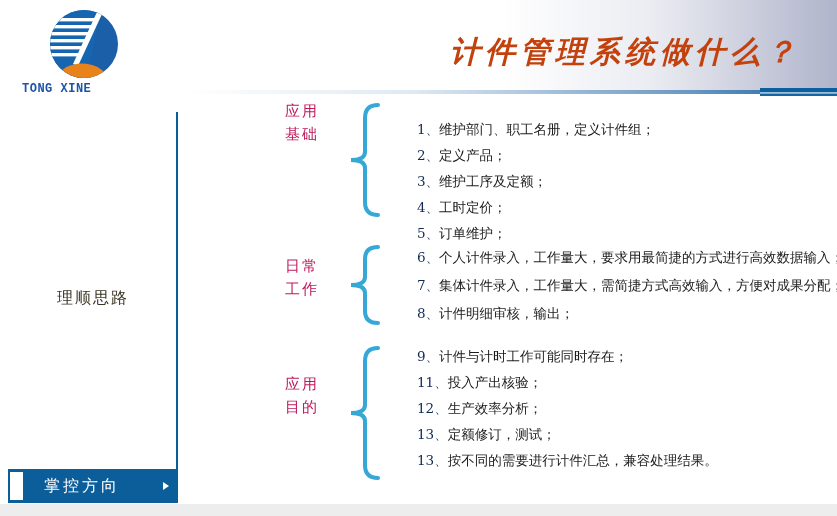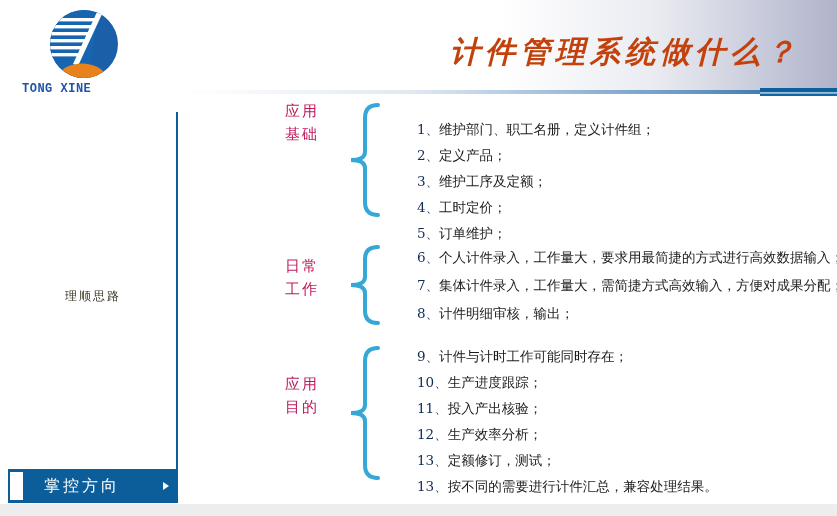--- a/index.html
+++ b/index.html
@@ -120,21 +120,21 @@
     border-bottom: 4px solid transparent;
     border-left: 6px solid #ffffff;
   }
   #nav-top { top: 112px; }
   #nav-bottom { top: 469px; }
   #nav-middle {
     position: absolute;
     left: 8px; top: 288px;
     width: 170px;
     text-align: center;
-    font-size: 12px;
+    font-size: 16px;
     letter-spacing: 2px;
     color: #3b3524;
     white-space: nowrap;
   }
 
   
   .group { position: absolute; left: 265px; }
   #group-0 { top: 100px; }
   #group-1 { top: 243px; }
   #group-2 { top: 343px; }
@@ -277,23 +277,20 @@
       <div>目的</div>
     </div>
     <svg class="brace" width="40" height="140" viewBox="0 0 40 140" xmlns="http://www.w3.org/2000/svg">
       <path d="M33 5 Q 20 5, 20 18 L20 62 Q 20 70, 6 70 Q 20 70, 20 78 L20 122 Q 20 135, 33 135" fill="none" stroke="#35a8d8" stroke-width="4" stroke-linecap="round"></path>
     </svg>
     <div class="items">
       <div class="item-line" style="line-height:26px;">
         <span class="item-num">9、</span><span>计件与计时工作可能同时存在；</span>
       </div>
       <div class="item-line" style="line-height:26px;">
-        <span class="item-num">10、</span><span>生产进度跟踪；</span>
-      </div>
-      <div class="item-line" style="line-height:26px;">
         <span class="item-num">11、</span><span>投入产出核验；</span>
       </div>
       <div class="item-line" style="line-height:26px;">
         <span class="item-num">12、</span><span>生产效率分析；</span>
       </div>
       <div class="item-line" style="line-height:26px;">
         <span class="item-num">13、</span><span>定额修订，测试；</span>
       </div>
       <div class="item-line" style="line-height:26px;">
         <span class="item-num">13、</span><span>按不同的需要进行计件汇总，兼容处理结果。</span>

